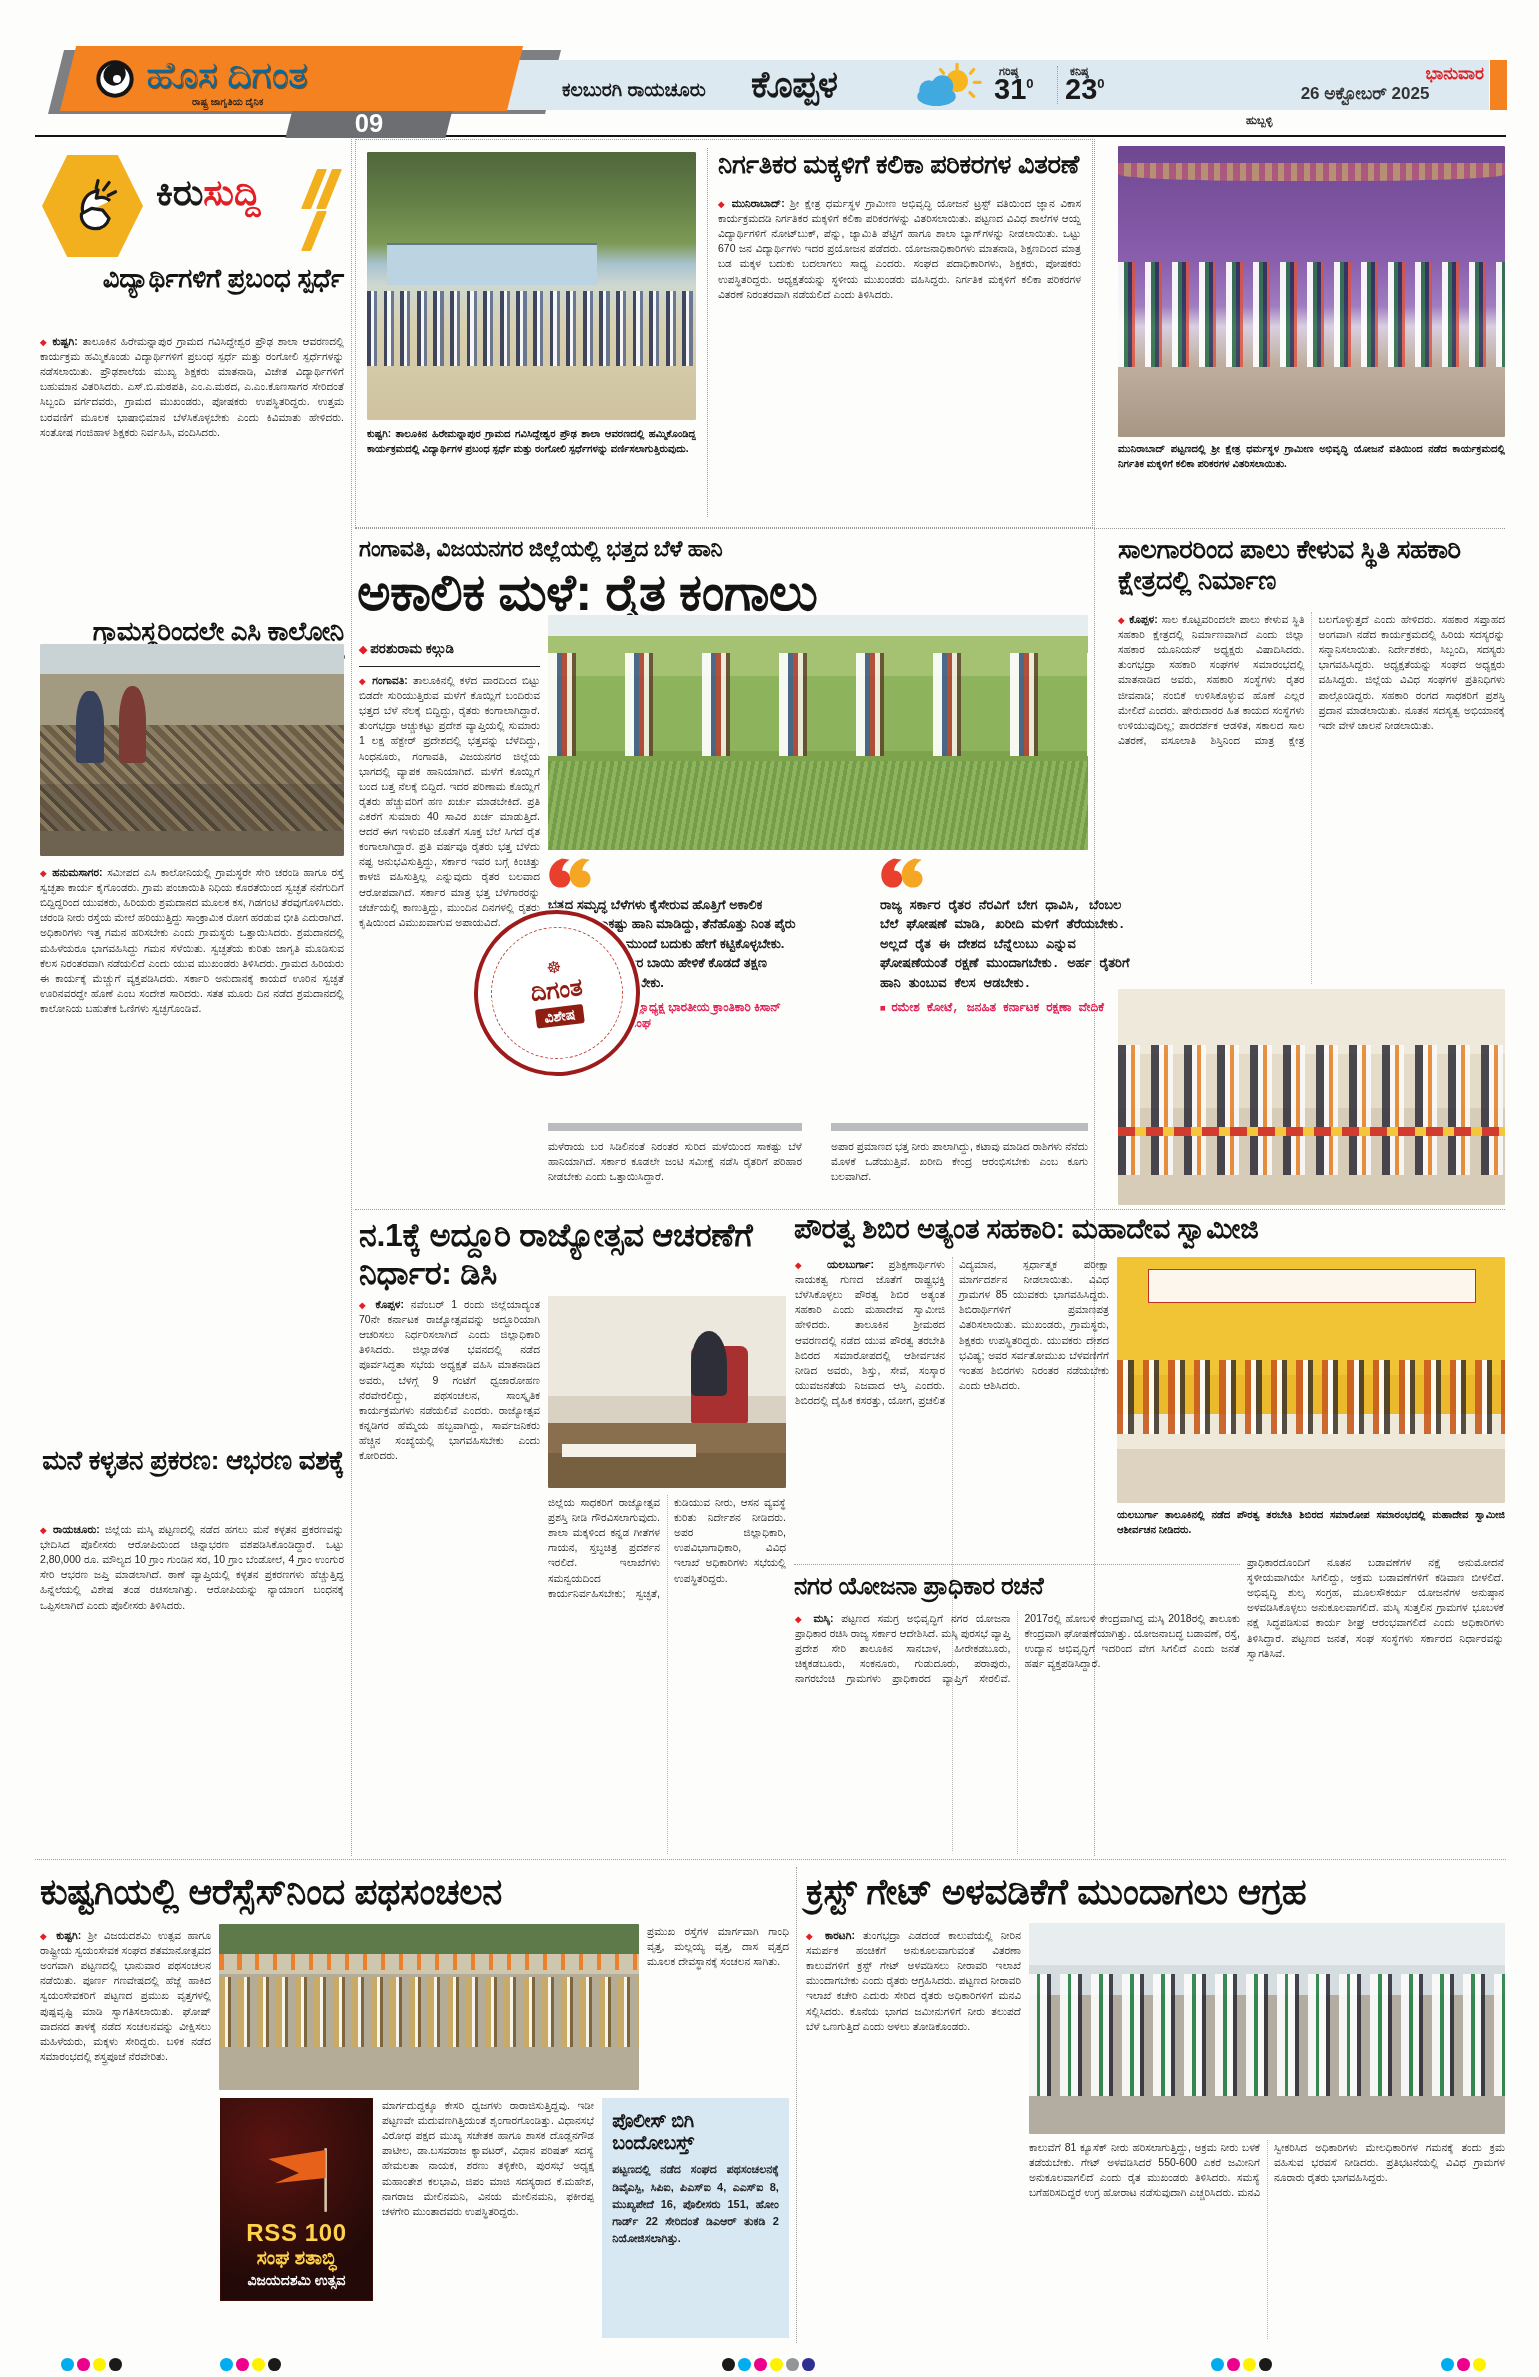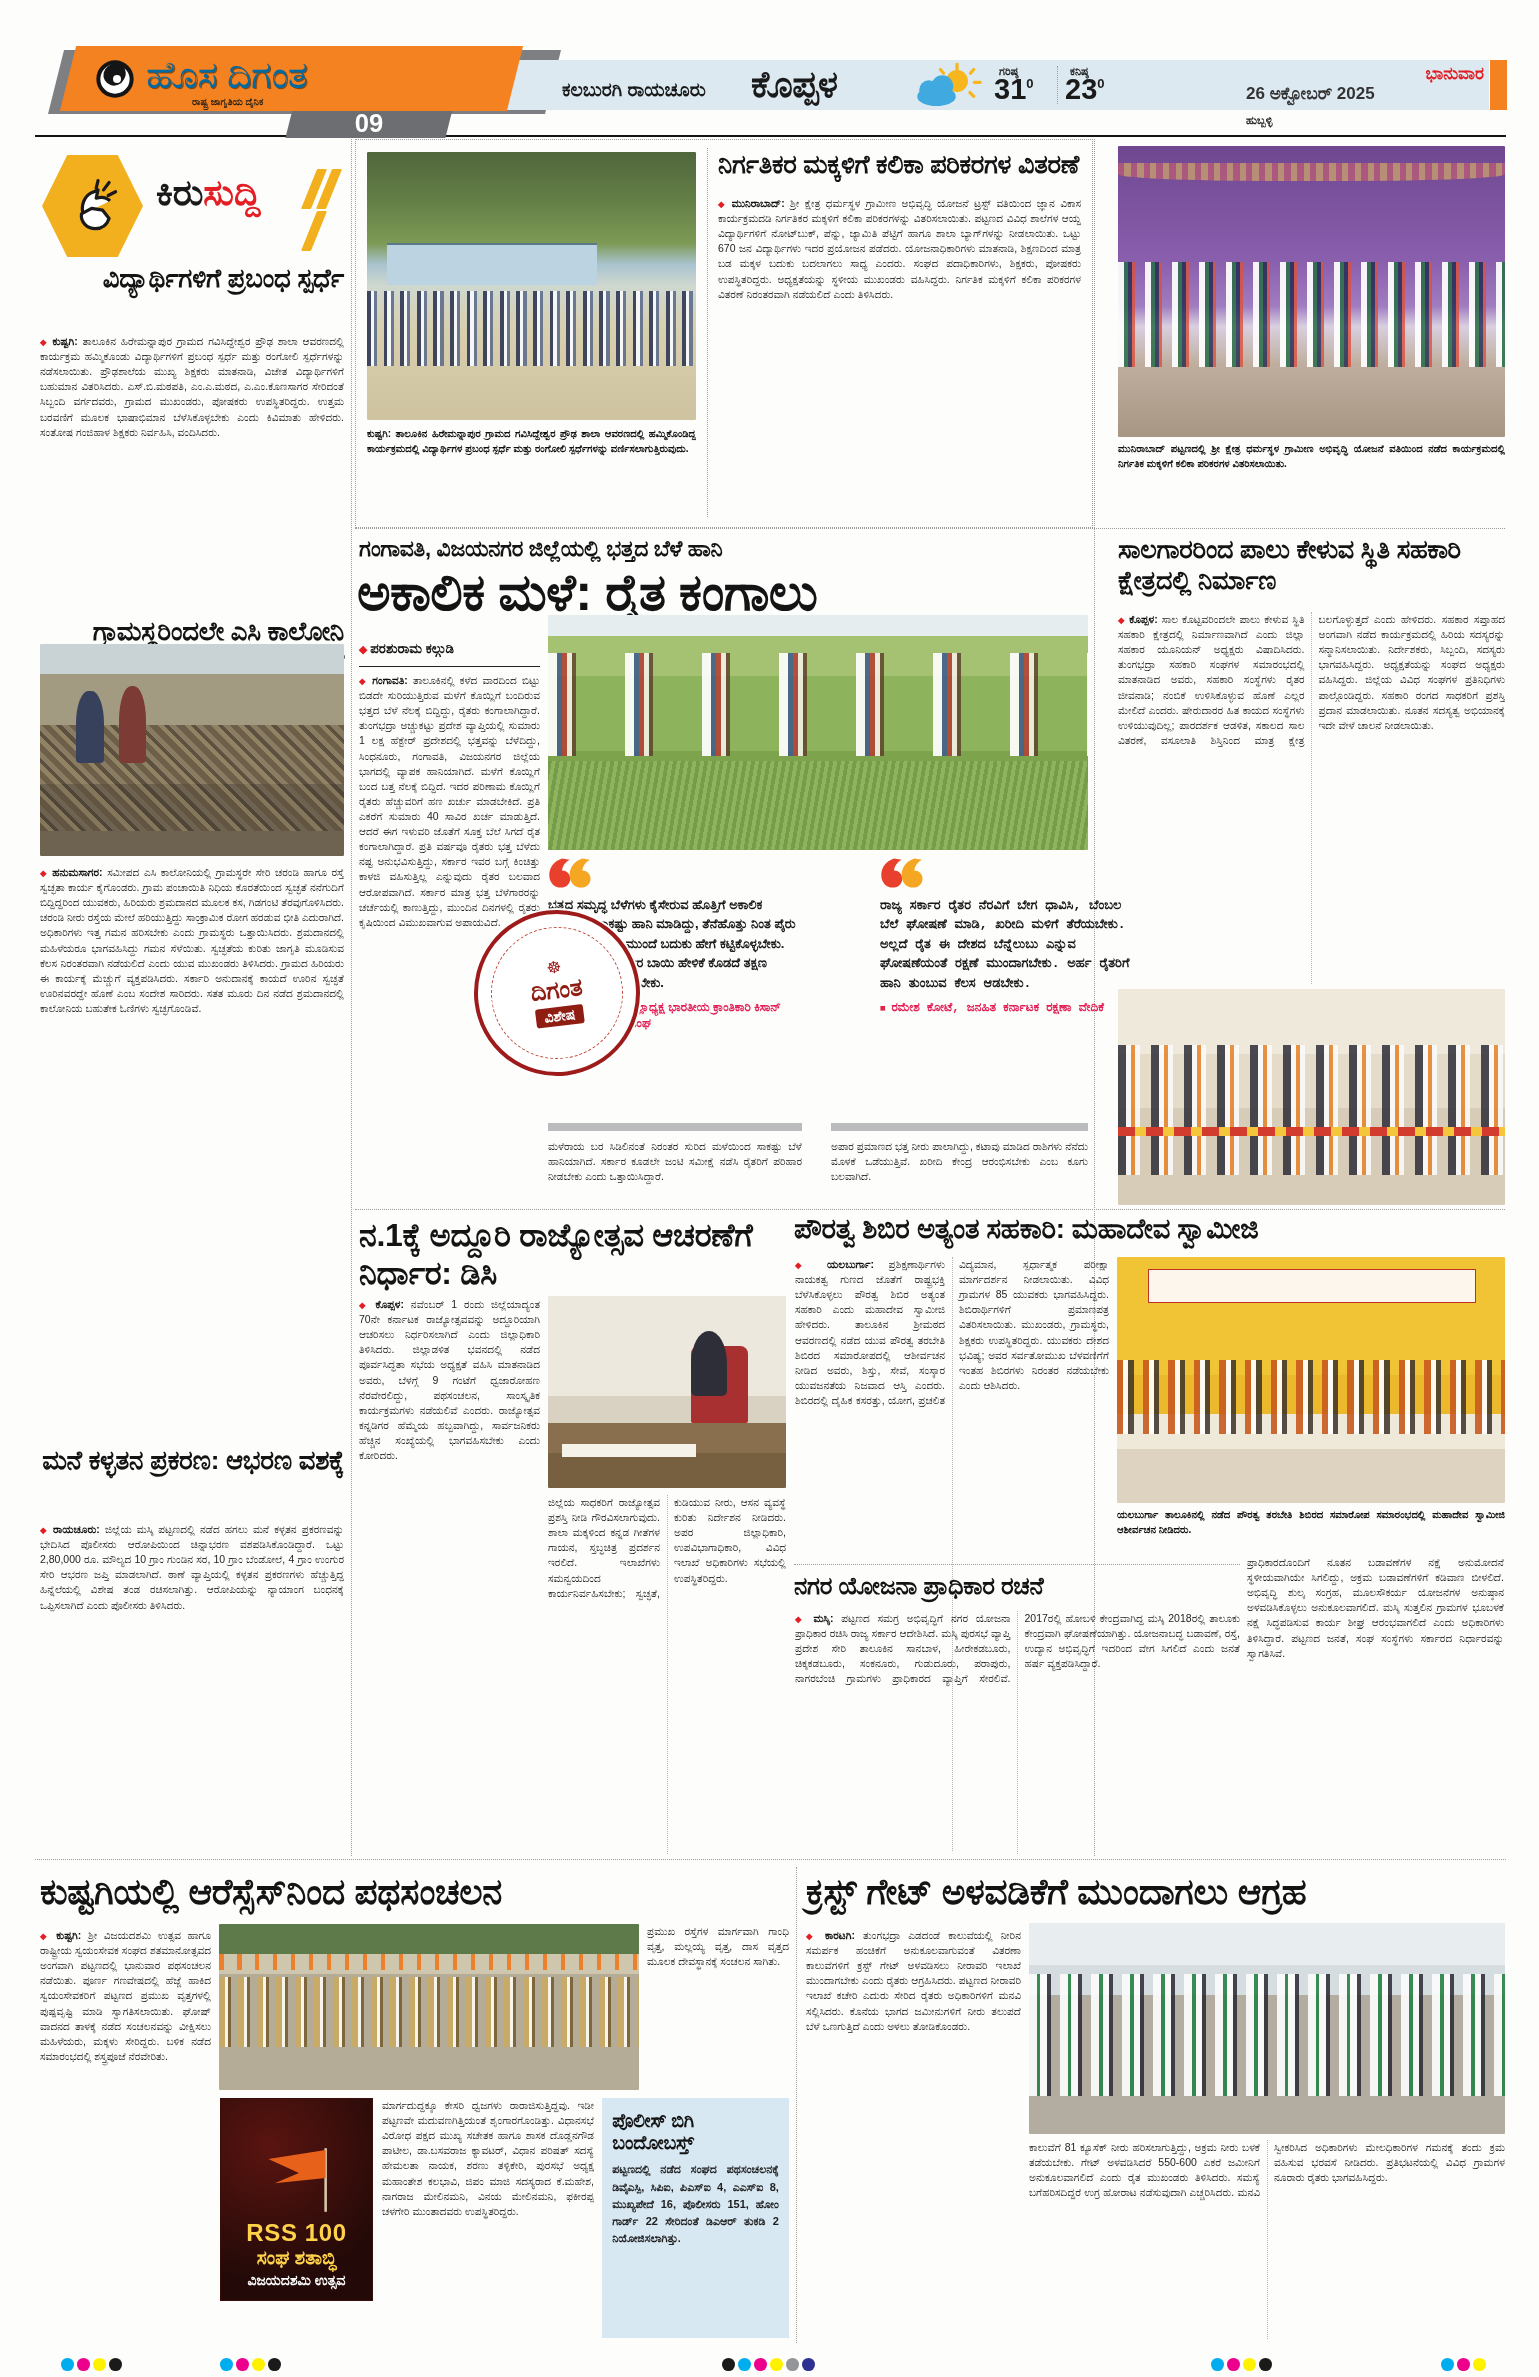--- a/index.html
+++ b/index.html
@@ -69,21 +69,21 @@
   <div class="abs" style="left:999px;top:65px;font-size:11px;font-weight:700;z-index:3;">ಗರಿಷ್ಠ</div>
   <div class="abs" style="left:994px;top:73px;font-size:29px;font-weight:800;z-index:3;color:#1a1a1a;">
     <span>31</span><sup class="deg">0</sup>
   </div>
   <div class="abs" style="left:1057px;top:66px;height:38px;border-left:1.3px dotted #8aa4b4;z-index:3;"></div>
   <div class="abs" style="left:1070px;top:65px;font-size:11px;font-weight:700;z-index:3;">ಕನಿಷ್ಠ</div>
   <div class="abs" style="left:1065px;top:73px;font-size:29px;font-weight:800;z-index:3;color:#1a1a1a;">
     <span>23</span><sup class="deg">0</sup>
   </div>
   <div class="abs" style="left:1246px;top:64px;width:238px;text-align:right;font-size:17px;font-weight:800;color:#E31E24;z-index:3;">ಭಾನುವಾರ</div>
-  <div class="abs" style="left:1246px;top:84px;width:238px;text-align:left;font-size:17px;font-weight:700;color:#333;z-index:3;">26 ಅಕ್ಟೋಬರ್ 2025</div>
+  <div class="abs" style="left:1246px;top:84px;width:238px;text-align:center;font-size:17px;font-weight:700;color:#333;z-index:3;">26 ಅಕ್ಟೋಬರ್ 2025</div>
   <div class="abs" style="left:1246px;top:114px;width:238px;text-align:left;font-size:11px;font-weight:700;color:#222;">ಹುಬ್ಬಳ್ಳಿ</div>
   <div class="abs" style="left:35px;top:135px;width:1471px;height:1.9px;background:#141414;"></div>
 
   <div class="abs dv" style="left:351px;top:139px;height:1717px;"></div>
   <div class="abs dv" style="left:1094px;top:139px;height:1717px;"></div>
   <div class="abs dh" style="left:355px;top:528px;width:1150px;"></div>
   <div class="abs dh" style="left:355px;top:1209px;width:1150px;"></div>
   <div class="abs dh" style="left:35px;top:1859px;width:1471px;"></div>
   <div class="abs dv" style="left:796px;top:1867px;height:476px;"></div>
 

